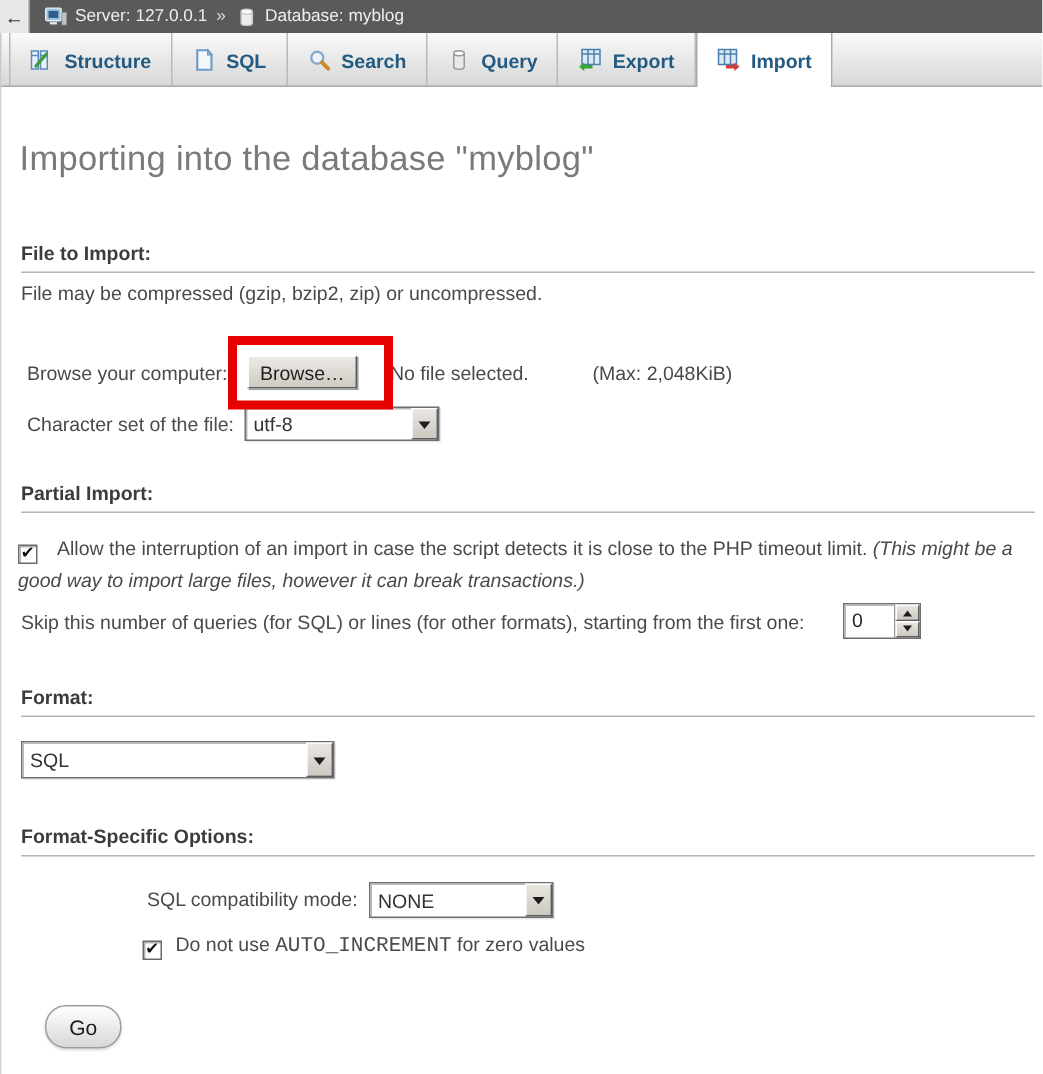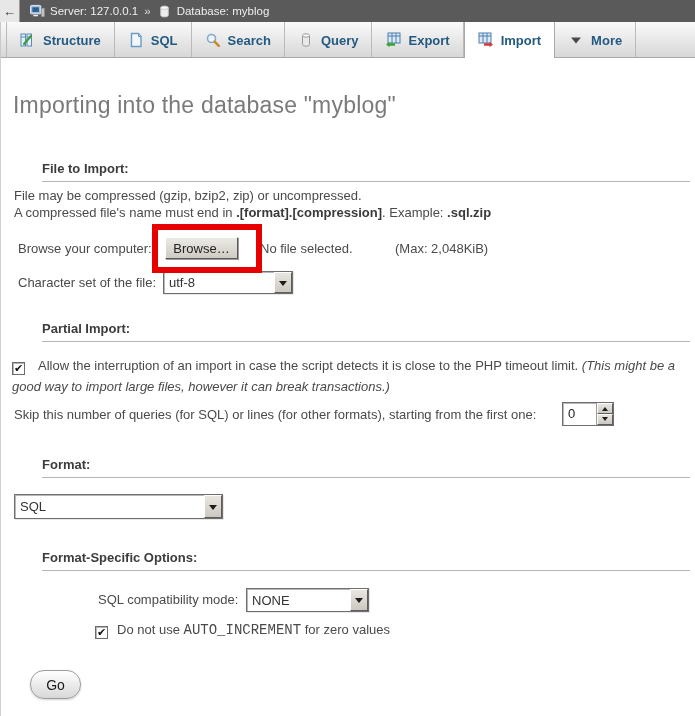--- a/index.html
+++ b/index.html
@@ -44,21 +44,21 @@
 
   
   .content {
     position:absolute; top:58px; left:0; right:0; bottom:0;
     border-left:1px solid #d2d2d2; background:#fff;
   }
   .abs { position:absolute; }
   h1.title { font-size:23px; font-weight:400; color:#7a7a7a; letter-spacing:.2px; }
   .sec-title {
     font-size:13px; font-weight:bold; color:#3c3c3c;
-    border-bottom:1px solid #b5b5b5; padding-bottom:5px;margin-left:28px;
+    border-bottom:1px solid #b5b5b5; padding-bottom:5px;
   }
   .txt { font-size:13px; color:#4a4a4a; }
   .para { line-height:16.5px; }
 
   
   .win-btn {
     background:linear-gradient(#eceae5,#cfcbc3); color:#222; font-size:13px;
     border:1px solid; border-color:#ffffff #5a5a5a #5a5a5a #ffffff;
     box-shadow:1px 1px 0 #9a9a9a; display:flex; align-items:center;
     justify-content:center; cursor:pointer; font-family:"Liberation Sans",sans-serif;
@@ -194,39 +194,30 @@
       <svg viewBox="0 0 16 16">
           <rect x="1" y="1" width="12" height="10" fill="#dce9f6" stroke="#4d7fae"></rect>
           <line x1="1" y1="4" x2="13" y2="4" stroke="#4d7fae"></line>
           <line x1="5" y1="1" x2="5" y2="11" stroke="#4d7fae"></line>
           <line x1="9" y1="1" x2="9" y2="11" stroke="#4d7fae"></line>
           <path d="M15 12.5 l-3.5-2.8 v1.6 h-5.5 v2.4 h5.5 v1.6 z" fill="#d23b3b"></path>
         </svg>
     </span>
     <span>Import</span>
   </div>
-  <div class="tab">
-    <span class="ic">
-      <svg viewBox="0 0 16 16">
-          <path d="M3 5.5 h10 l-5 6 z" fill="#4a4a4a"></path>
-        </svg>
-    </span>
-    <span>More</span>
-  </div>
 </div>
 
 <div class="content"></div>
 
 <h1 class="title abs" style="left:13px; top:92px;">Importing into the database "myblog"</h1>
 
 <div class="sec-title abs" style="left:14px; top:161px; right:5px;">File to Import:</div>
 
 <div class="txt para abs" style="left:14px; top:188px;">
   <span>File may be compressed (gzip, bzip2, zip) or uncompressed.</span><br>
-  <span><span>A compressed file's name must end in </span><b>.[format].[compression]</b><span>. Example: </span><b>.sql.zip</b></span>
 </div>
 
 <div class="txt abs" style="left:18px; top:241px;">Browse your computer:</div>
 
 <div class="win-btn abs" style="left:165px; top:237px; width:73px; height:22px;">Browse…</div>
 
 <div class="txt abs" style="left:260px; top:241px;">No file selected.</div>
 
 <div class="txt abs" style="left:395px; top:241px;">(Max: 2,048KiB)</div>
 

